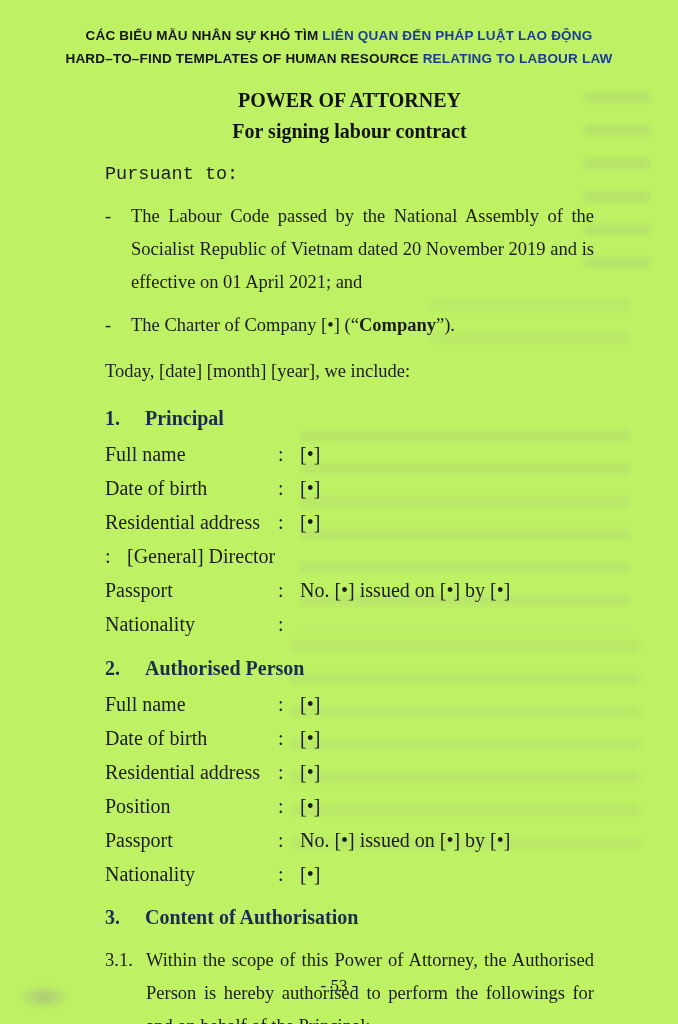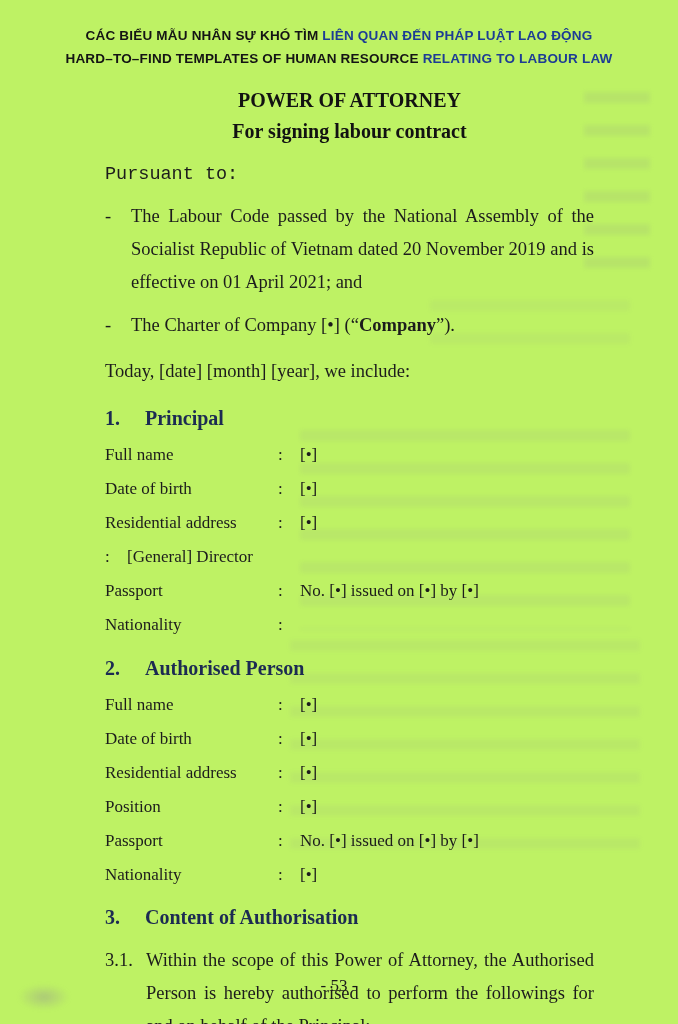--- a/index.html
+++ b/index.html
@@ -46,21 +46,21 @@
   .date-line{margin:13px 0 0 0;font-size:18.5px;line-height:32px;}
   
   .section-heading{
     display:flex;margin:16px 0 10px 0;
     font-size:20px;font-weight:bold;line-height:30px;
     color:#1c2b52;
   }
   .section-heading .sec-num{flex:0 0 40px;}
   
   .fields{margin:4px 0 0 0;}
-  .field-row{display:flex;font-size:17px;line-height:23.5px;margin:0 0 10.5px 0;}
+  .field-row{display:flex;font-size:20px;line-height:23.5px;margin:0 0 10.5px 0;}
   .field-label{flex:0 0 173px;}
   .field-colon{flex:0 0 22px;}
   .field-value{flex:1;}
   .bold{font-weight:bold;}
   
   .clause{display:flex;margin:12px 0 0 0;}
   .clause .clause-num{flex:0 0 41px;font-size:18.5px;line-height:33px;}
   .clause .clause-text{
     flex:1;margin:0;font-size:18.5px;line-height:33px;
     text-align:justify;text-justify:inter-word;

